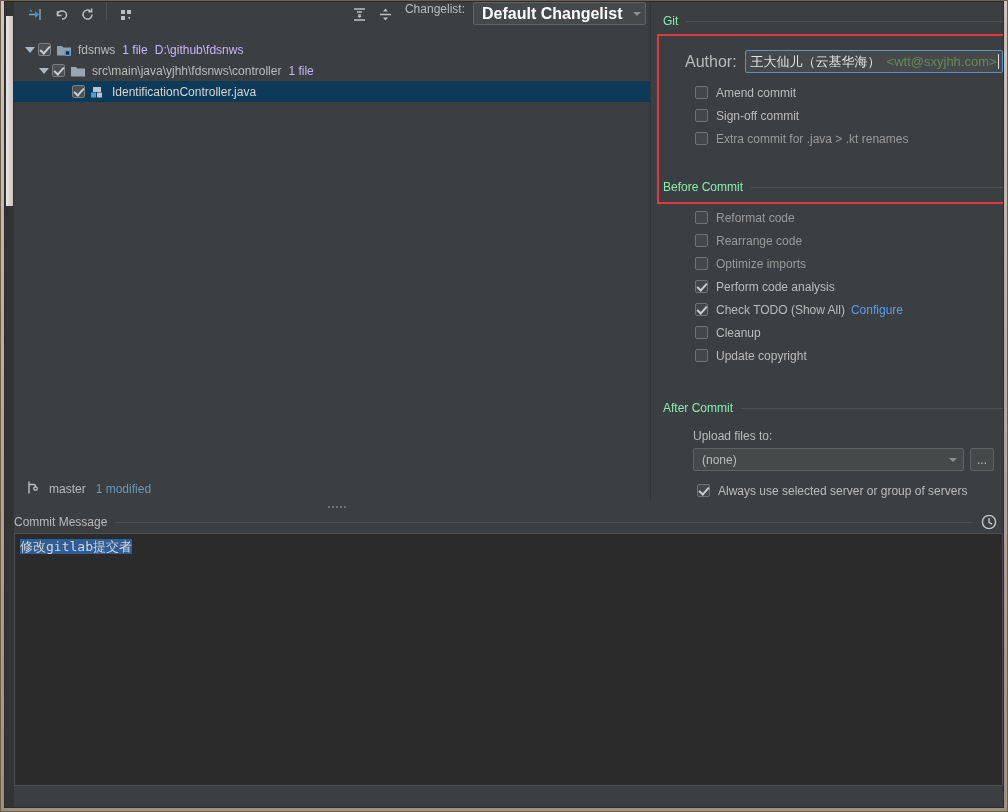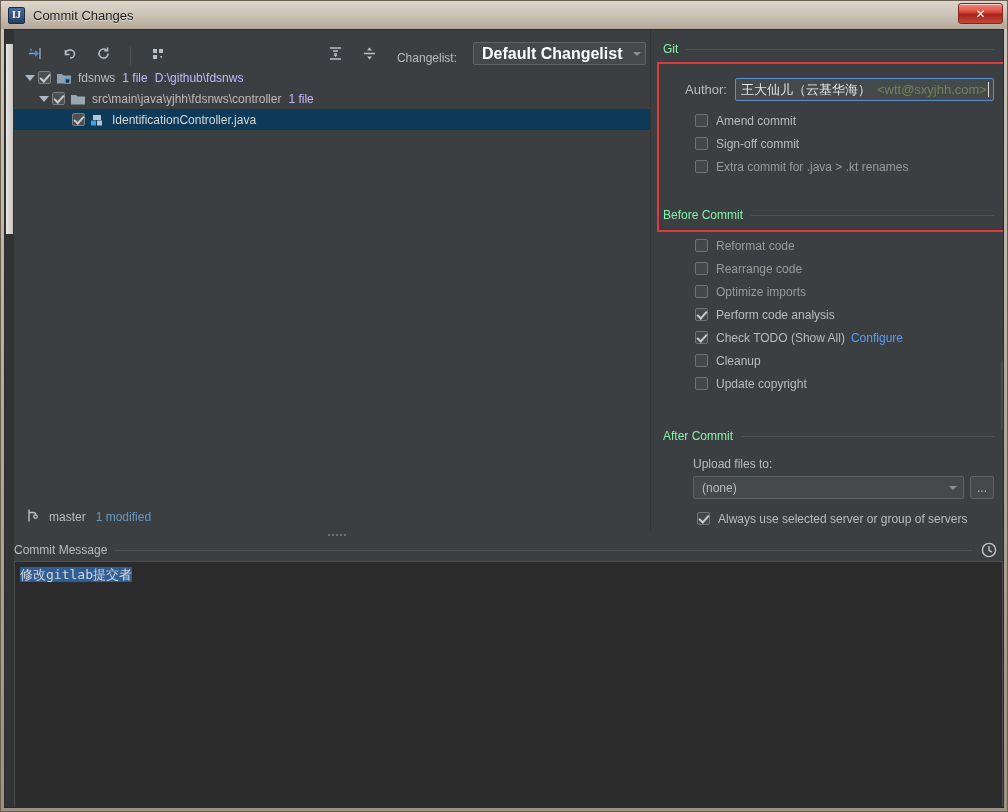--- a/index.html
+++ b/index.html
@@ -85,23 +85,23 @@
   #right-pane {
     flex: 1 1 auto;
     position: relative;
     background: #3c3f41;
     border-left: 1px solid #323537;
   }
 
   
   #toolbar {
     height: 35px; flex: 0 0 35px;
-    display: flex; align-items: flex-end;
+    display: flex; align-items: flex-start;
     padding: 0 4px 0 8px;
-    gap: 8px;
+    gap: 0;
   }
   .tb-btn {
     width: 26px; height: 24px;
     display: flex; align-items: center; justify-content: center;
     cursor: pointer; border-radius: 2px;
   }
   .tb-sep { width: 1px; height: 18px; background: #4e5254; margin: 0 6px; }
   .tb-spacer { flex: 1 1 auto; }
   #changelist-label {
     color: #bbbbbb; font-size: 12px; margin: 0 8px 0 6px; white-space: nowrap;
@@ -231,21 +231,21 @@
     height: 22px;
   }
   .group-head .cap { color: #86efac; font-size: 12px; white-space: nowrap; }
   .group-head .rule { flex: 1 1 auto; height: 1px; background: #4e5254; margin-left: 8px; }
 
   .author-row {
     display: flex; align-items: center;
     margin: 18px 0 8px 0;
     padding-left: 22px;
   }
-  .author-row .cap { color: #bbbbbb; font-size: 13px; margin-right: 8px; }
+  .author-row .cap { color: #bbbbbb; font-size: 16px; margin-right: 8px; }
   #author-field {
     flex: 1 1 auto;
     height: 23px;
     background: #45494a;
     border: 1px solid #5b8fd0;
     border-radius: 2px;
     display: flex; align-items: center;
     padding: 0 3px 0 5px;
     font-size: 13px;
     overflow: hidden;
@@ -321,25 +321,20 @@
     border: 2px solid #e0383f;
     pointer-events: none;
     z-index: 50;
   }
 </style>
 </head>
 <body>
 
 <div id="window">
 
-  <div id="titlebar">
-    <div id="app-icon">IJ</div>
-    <div id="title-text">Commit Changes</div>
-    <div id="close-btn">✕</div>
-  </div>
 
   <div id="client">
 
     <div id="left-gutter">
       <div class="thumb"></div>
     </div>
 
     <div id="upper">
 
       <div id="left-pane">

